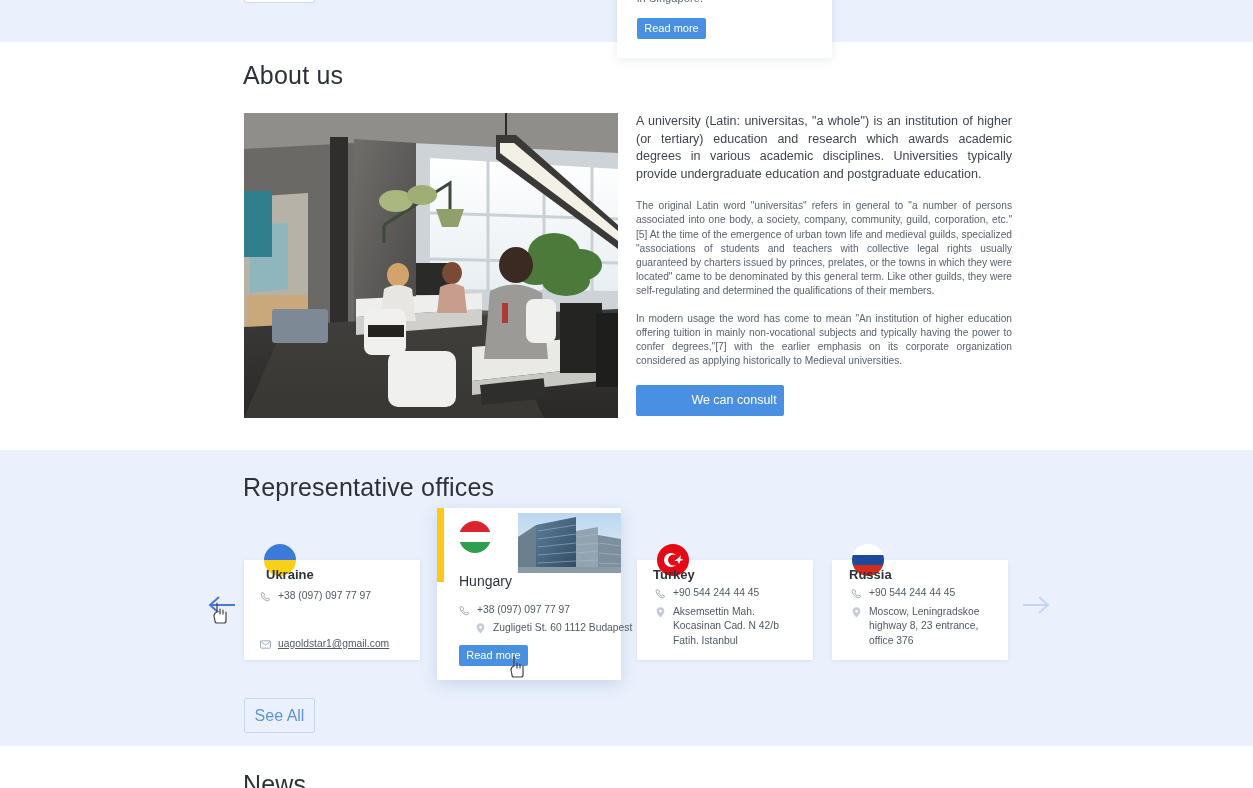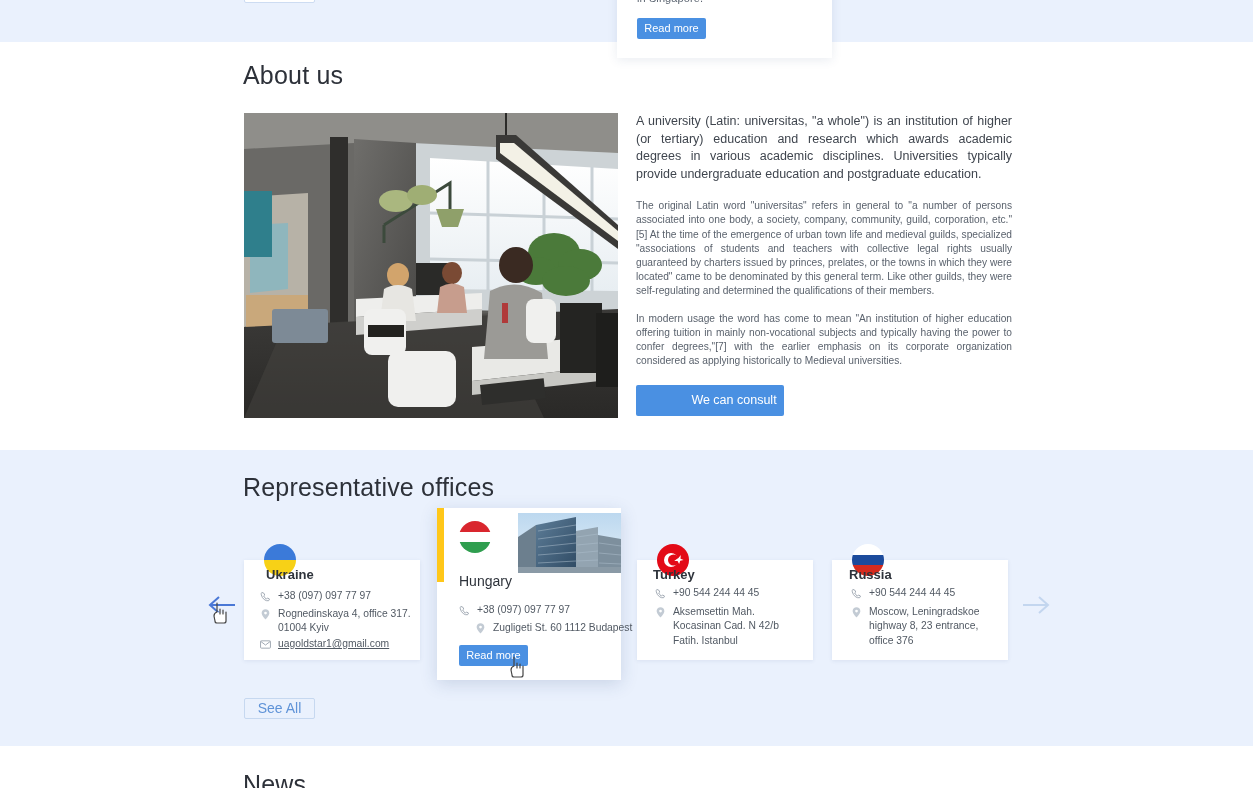--- a/index.html
+++ b/index.html
@@ -172,23 +172,23 @@
     position: absolute; left: 22px; top: 137px;
     width: 69px; height: 21px;
     background: #4a90e2; color: #ffffff;
     font-size: 11px; line-height: 21px; text-align: center;
     border: none; border-radius: 2px; cursor: pointer;
     font-family: "Liberation Sans", sans-serif;
   }
 
   .see-all-btn {
     position: absolute; left: 244px; top: 698px;
-    width: 71px; height: 21px;
+    width: 71px; height: 35px;
     border: 1px solid #c6d8f0; background: transparent;
-    color: #5f93d8; font-size: 14px; line-height: 19px; text-align: center;
+    color: #5f93d8; font-size: 16px; line-height: 19px; text-align: center;
     border-radius: 2px; cursor: pointer;
     font-family: "Liberation Sans", sans-serif;
   }
 
   
   .news-title {
     position: absolute; left: 243px; top: 770px;
     font-size: 25px; color: #2d3139; font-weight: 400; letter-spacing: .2px;
   }
 </style>
@@ -342,27 +342,20 @@
       <div class="flag-ua-top"></div>
         <div class="flag-ua-bot"></div>
     </div>
   </div>
   <div class="card-country country-std" style="left:266px; top:567px;">Ukraine</div>
   <div class="info-row" style="left:260px; top:589px; width:160px;">
     <svg class="info-icon" viewBox="0 0 12 12">
       <path d="M2 1.6 Q1 2.6 1.4 4.2 Q2.2 7.6 5 9.6 Q7 11 9.4 10.6 L10.4 8.8 L8.2 7.6 L7 8.8 Q5 7.6 4 5.4 L5.2 4.4 L4 2.2 Z" fill="none" stroke="#9aa3ae" stroke-width="1"></path>
     </svg>
     <span class="info-text">+38 (097) 097 77 97</span>
-  </div>
-  <div class="info-row" style="left:260px; top:607px; width:160px;">
-    <svg class="info-icon" viewBox="0 0 12 13">
-      <path d="M6 .8 C3.6 .8 1.8 2.6 1.8 4.9 C1.8 7.8 6 12 6 12 C6 12 10.2 7.8 10.2 4.9 C10.2 2.6 8.4 .8 6 .8 Z" fill="#c3cbd4"></path>
-      <circle cx="6" cy="4.9" r="1.5" fill="#ffffff"></circle>
-    </svg>
-    <span class="info-text">Rognedinskaya 4, office 317. 01004 Kyiv</span>
   </div>
   <div class="info-row" style="left:260px; top:637px; width:192px;">
     <svg class="info-icon" viewBox="0 0 12 10">
       <rect x="0.6" y="1" width="10.8" height="8" rx="1" fill="none" stroke="#9aa3ae" stroke-width="1"></rect>
       <polyline points="0.8,1.6 6,5.6 11.2,1.6" fill="none" stroke="#9aa3ae" stroke-width="1"></polyline>
     </svg>
     <span class="info-text link">uagoldstar1@gmail.com</span>
   </div>
 
   <div class="card card-hl">

